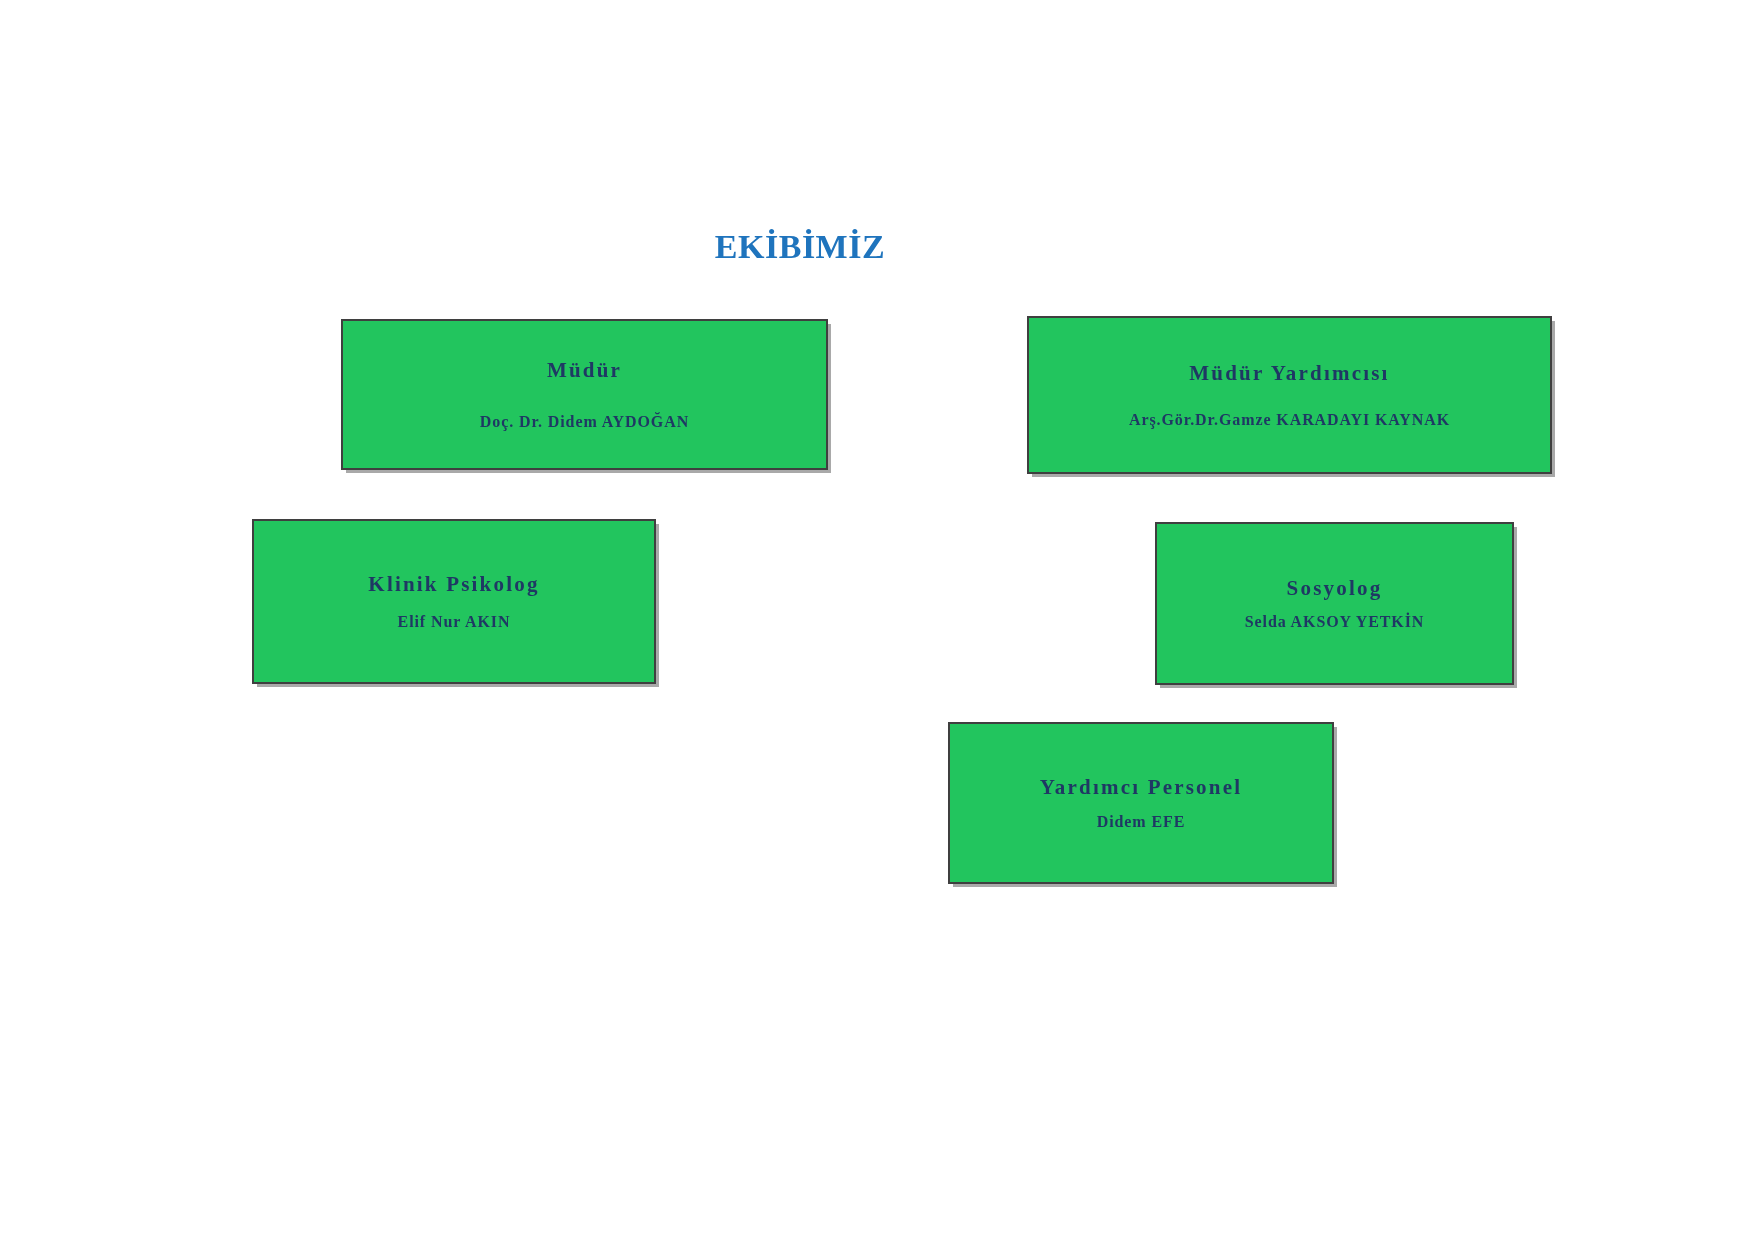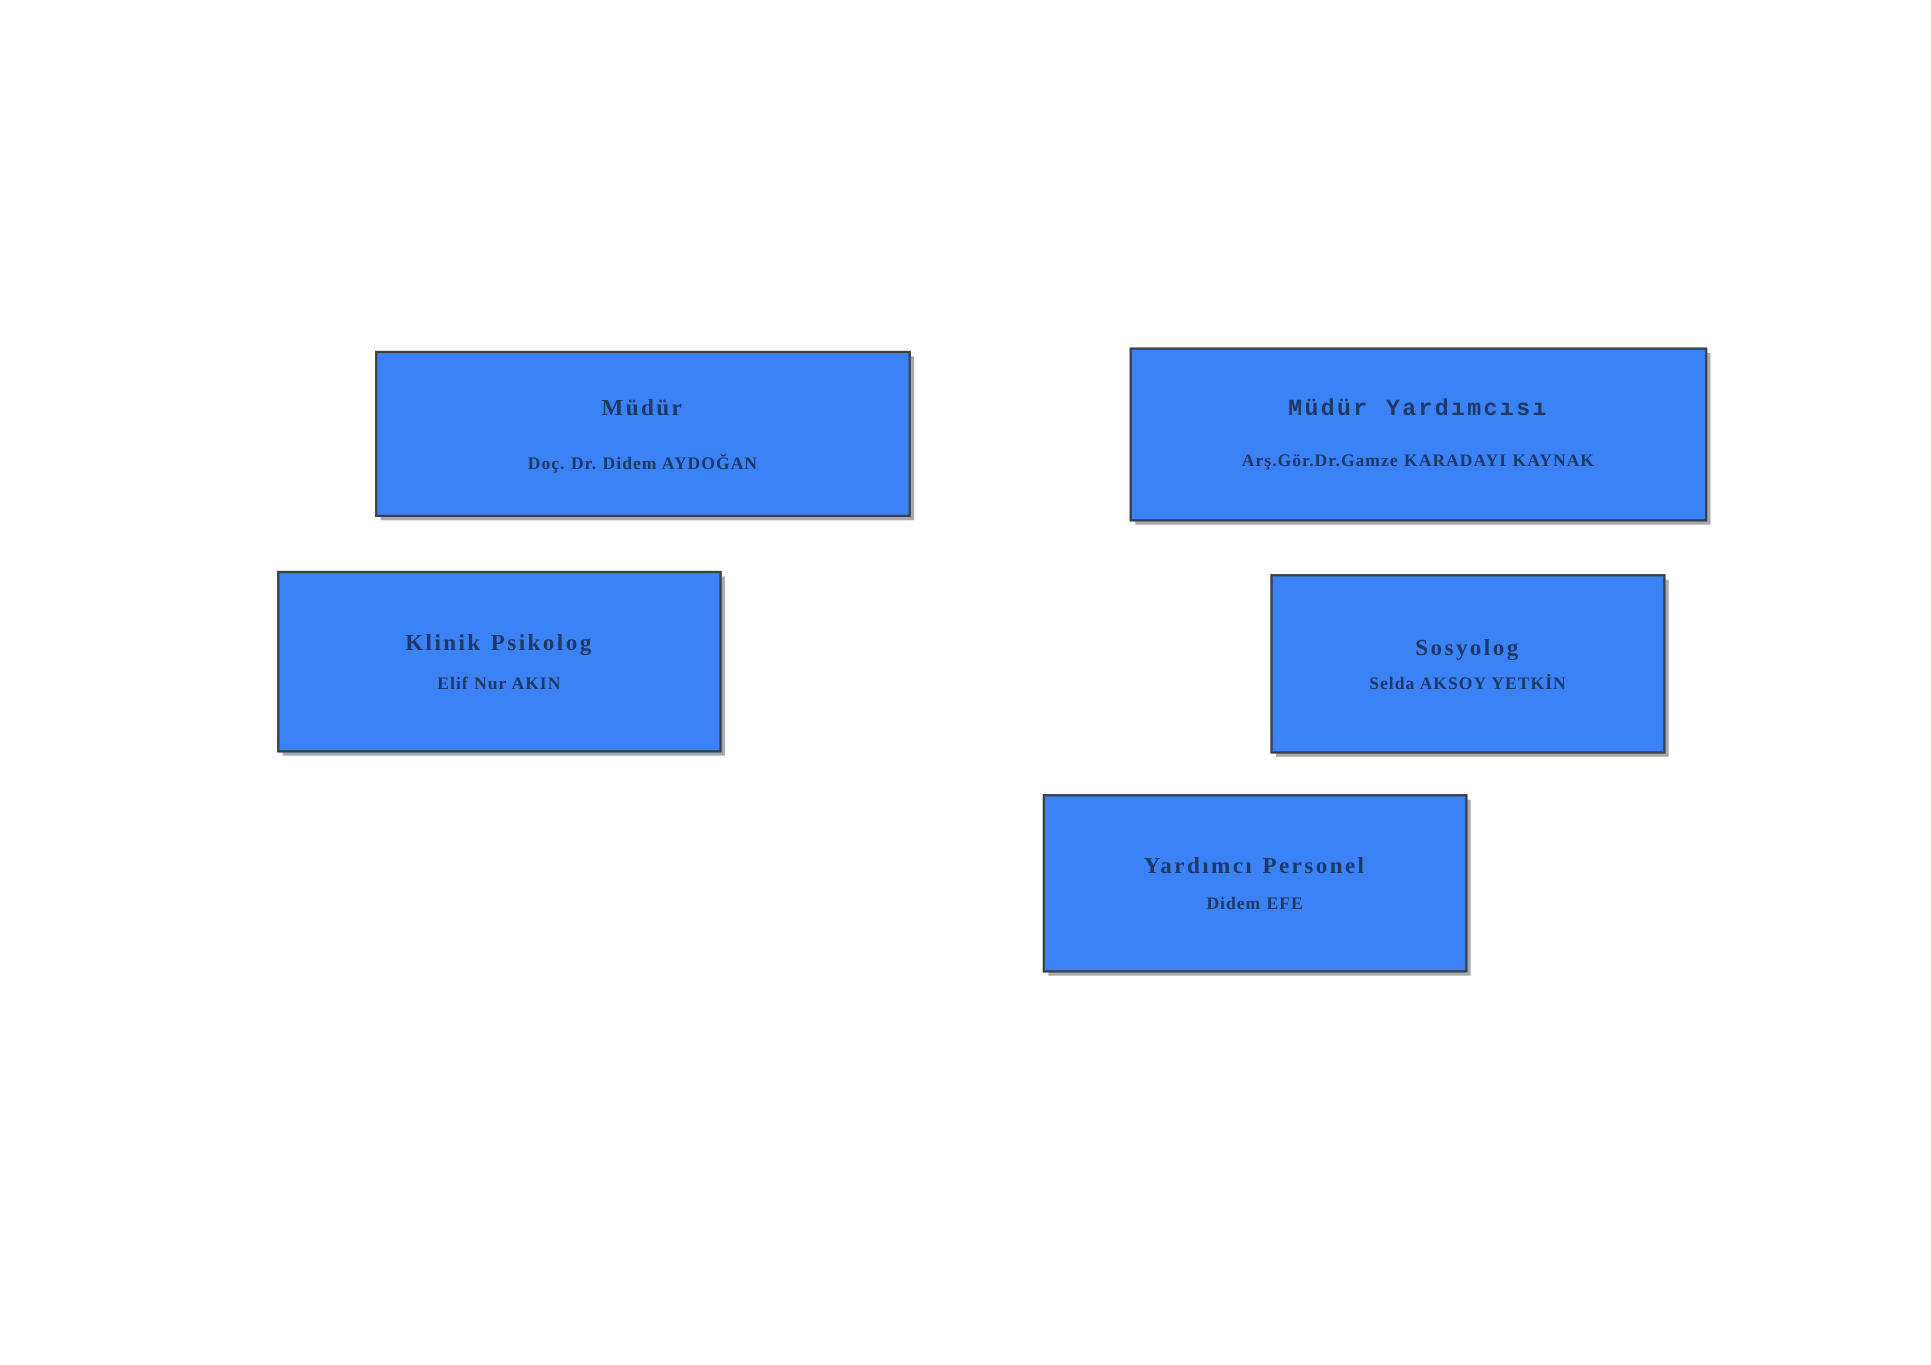--- a/index.html
+++ b/index.html
@@ -38,21 +38,21 @@
   }
   .title-inner {
     display: inline-block;
     margin-left: -155px;
   }
 
   
   .card {
     position: absolute;
     box-sizing: border-box;
-    background: #3b82f6;
+    background: #22c55e;
     border: 2px solid #3f3f3f;
     box-shadow: 4px 4px 0 -1px #a9a9a9;
     display: flex;
     flex-direction: column;
     align-items: center;
     justify-content: center;
     text-align: center;
     color: #1f3864;
   }
   .card .role {
@@ -72,21 +72,21 @@
 
   
   #card-mudur {
     left: 341px;  top: 319px;  width: 487px;  height: 151px;
   }
   #card-mudur .role { margin-bottom: 28px; }
 
   #card-mudur-yardimcisi {
     left: 1027px; top: 316px;  width: 525px;  height: 158px;
   }
-  #card-mudur-yardimcisi .role { margin-bottom: 24px; font-family: Liberation Mono, monospace; }
+  #card-mudur-yardimcisi .role { margin-bottom: 24px; }
   #card-mudur-yardimcisi .person { white-space: normal; line-height: 1.22; }
 
   
   #card-klinik-psikolog {
     left: 252px;  top: 519px;  width: 404px;  height: 165px;
   }
   #card-klinik-psikolog .role { margin-bottom: 14px; }
 
   #card-psikolojik-danisman {
     left: 694px;  top: 516px;  width: 404px;  height: 168px;
@@ -107,20 +107,23 @@
   #card-yardimci-personel {
     left: 948px;  top: 722px;  width: 386px;  height: 162px;
   }
   #card-yardimci-personel .role { margin-bottom: 12px; }
 </style>
 </head>
 <body>
 
 <div class="page">
 
+  <div class="title">
+    <span class="title-inner">EKİBİMİZ</span>
+  </div>
 
   <div class="card" id="card-mudur">
     <div class="role">Müdür</div>
     <div class="person">Doç. Dr. Didem AYDOĞAN</div>
   </div>
 
   <div class="card" id="card-mudur-yardimcisi">
     <div class="role">Müdür Yardımcısı</div>
     <div class="person">Arş.Gör.Dr.Gamze KARADAYI KAYNAK</div>
   </div>

